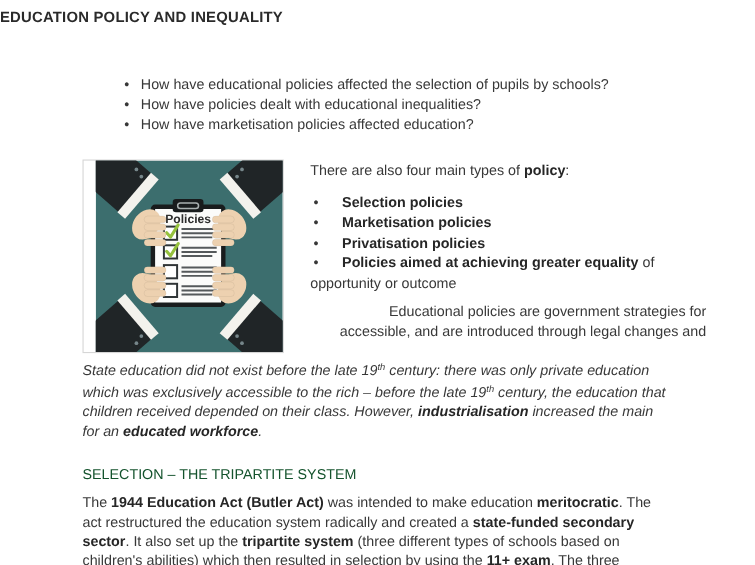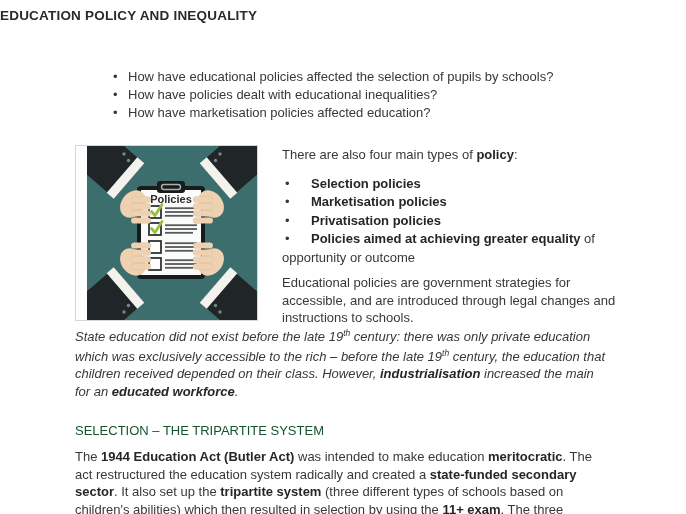--- a/index.html
+++ b/index.html
@@ -14,21 +14,21 @@
   .intro{position:absolute;left:75px;top:57px;width:580px;}
   .intro-bullets{margin-top:11px;}
   .ib{line-height:18px;white-space:nowrap;}
   .ib .m{display:inline-block;margin-left:38px;width:15px;}
   .media{position:absolute;left:75px;top:145px;display:flex;align-items:flex-start;}
   .imgbox{width:170px;height:174px;border:1px solid #d6d6d6;flex:none;font-size:0;padding-left:11px;}
   .rcol{margin-left:24px;width:360px;padding-top:1px;}
   .pt-bullets{margin-top:11px;}
   .ptb{line-height:18.5px;}
   .ptb .m2{display:inline-block;width:26px;padding-left:3px;}
-  .note{margin-top:7px;}
+  .note{margin-top:7px;text-align:right;}
   .history{position:absolute;left:75px;top:325px;width:580px;font-style:italic;}
   .sect-head{position:absolute;left:75px;top:422px;color:#14532d;}
   .sect-para{position:absolute;left:75px;top:448px;width:580px;}
   .sup{font-size:8.5px;vertical-align:4.5px;}
   .rich b, .page b{font-weight:bold;color:#262626;}
 </style>
 </head>
 <body>
 
 <div class="page">
@@ -116,21 +116,20 @@
       <div class="rich"><span>There are also four main types of </span><b>policy</b><span>:</span></div>
       <div class="pt-bullets">
         <div class="ptb"><span class="m2">•</span><span class="rich"><b>Selection policies</b></span></div>
         <div class="ptb"><span class="m2">•</span><span class="rich"><b>Marketisation policies</b></span></div>
         <div class="ptb"><span class="m2">•</span><span class="rich"><b>Privatisation policies</b></span></div>
         <div class="ptb"><span class="m2">•</span><span class="rich"><b>Policies aimed at achieving greater equality</b><span> of opportunity or outcome</span></span></div>
       </div>
       <div class="note">
         <div>Educational policies are government strategies for</div>
         <div>accessible, and are introduced through legal changes and</div>
-        <div>instructions to schools.</div>
       </div>
     </div>
   </div>
 
   <div class="history">
     <div class="rich"><span>State education did not exist before the late 19</span><span class="sup">th</span><span> century: there was only private education</span></div>
     <div class="rich"><span>which was exclusively accessible to the rich – before the late 19</span><span class="sup">th</span><span> century, the education that</span></div>
     <div class="rich"><span>children received depended on their class. However, </span><b>industrialisation</b><span> increased the main</span></div>
     <div class="rich"><span>for an </span><b>educated workforce</b><span>.</span></div>
   </div>

